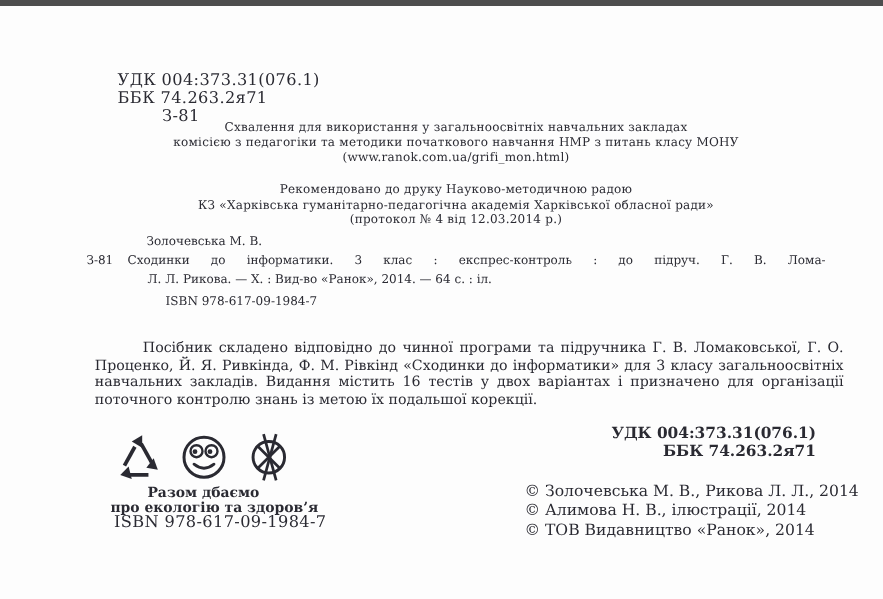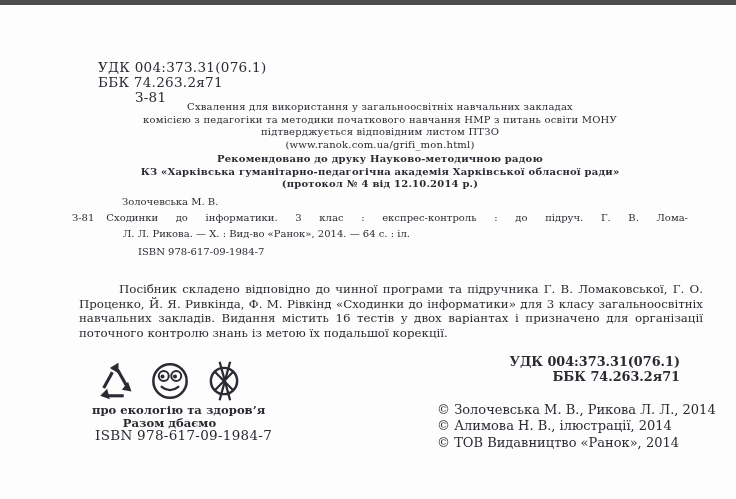--- a/index.html
+++ b/index.html
@@ -36,21 +36,21 @@
   .center-block {
     position: absolute;
     left: 25px;
     width: 710px;
     text-align: center;
     font-size: 10px;
     line-height: 12.6px;
     letter-spacing: 0.2px;
   }
   .approval { top: 101px; }
-  .recommendation { top: 153px; font-weight: bold; }
+  .recommendation { top: 153px; }
 
   
   .bib {
     position: absolute;
     left: 72px; top: 194px;
     width: 616px;
     font-size: 10px;
     line-height: 15.8px;
   }
   .bib .author-line { padding-left: 50px; }
@@ -144,29 +144,28 @@
 <div class="top-bar"></div>
 
 <div class="top-codes">
   <div>УДК 004:373.31(076.1)</div>
   <div>ББК 74.263.2я71</div>
   <div class="code-line3">З-81</div>
 </div>
 
 <div class="center-block approval">
   <div>Схвалення для використання у загальноосвітніх навчальних закладах</div>
-  <div>комісією з педагогіки та методики початкового навчання НМР з питань освіти МОНУ</div>
-  <div>підтверджується відповідним листом ПТЗО</div>
+  <div>комісією з педагогіки та методики початкового навчання НМР з питань класу МОНУ</div>
   <div>(www.ranok.com.ua/grifi_mon.html)</div>
 </div>
 
 <div class="center-block recommendation">
   <div>Рекомендовано до друку Науково-методичною радою</div>
   <div>КЗ «Харківська гуманітарно-педагогічна академія Харківської обласної ради»</div>
-  <div>(протокол № 4 від 12.10.2014 р.)</div>
+  <div>(протокол № 4 від 12.03.2014 р.)</div>
 </div>
 
 <div class="bib">
   <div class="author-line">Золочевська М. В.</div>
   <div class="entry-row">
     <span class="entry-code">З-81</span>
     <span class="entry-first">Сходинки до інформатики. 3 клас : експрес-контроль : до підруч. Г. В. Лома-</span>
   </div>
   <div class="entry-last">Л. Л. Рикова. — Х. : Вид-во «Ранок», 2014. — 64 с. : іл.</div>
   <div class="isbn-line">ISBN 978-617-09-1984-7</div>
@@ -213,22 +212,22 @@
         <g stroke="#2a2a32" stroke-width="2.6">
           <line x1="13.5" y1="13.5" x2="34.5" y2="34.5"></line>
           <line x1="34.5" y1="13.5" x2="13.5" y2="34.5"></line>
           <line x1="19" y1="2" x2="31" y2="46"></line>
           <line x1="31" y1="2" x2="19" y2="46"></line>
         </g>
       </svg>
     </span>
   </div>
   <div class="eco-text">
+    <div>Разом дбаємо</div>
     <div>про екологію та здоров’я</div>
-    <div>Разом дбаємо</div>
   </div>
 </div>
 
 <div class="isbn-bottom">ISBN 978-617-09-1984-7</div>
 
 <div class="copyright">
   <div>© Золочевська М. В., Рикова Л. Л., 2014</div>
   <div>© Алимова Н. В., ілюстрації, 2014</div>
   <div>© ТОВ Видавництво «Ранок», 2014</div>
 </div>

